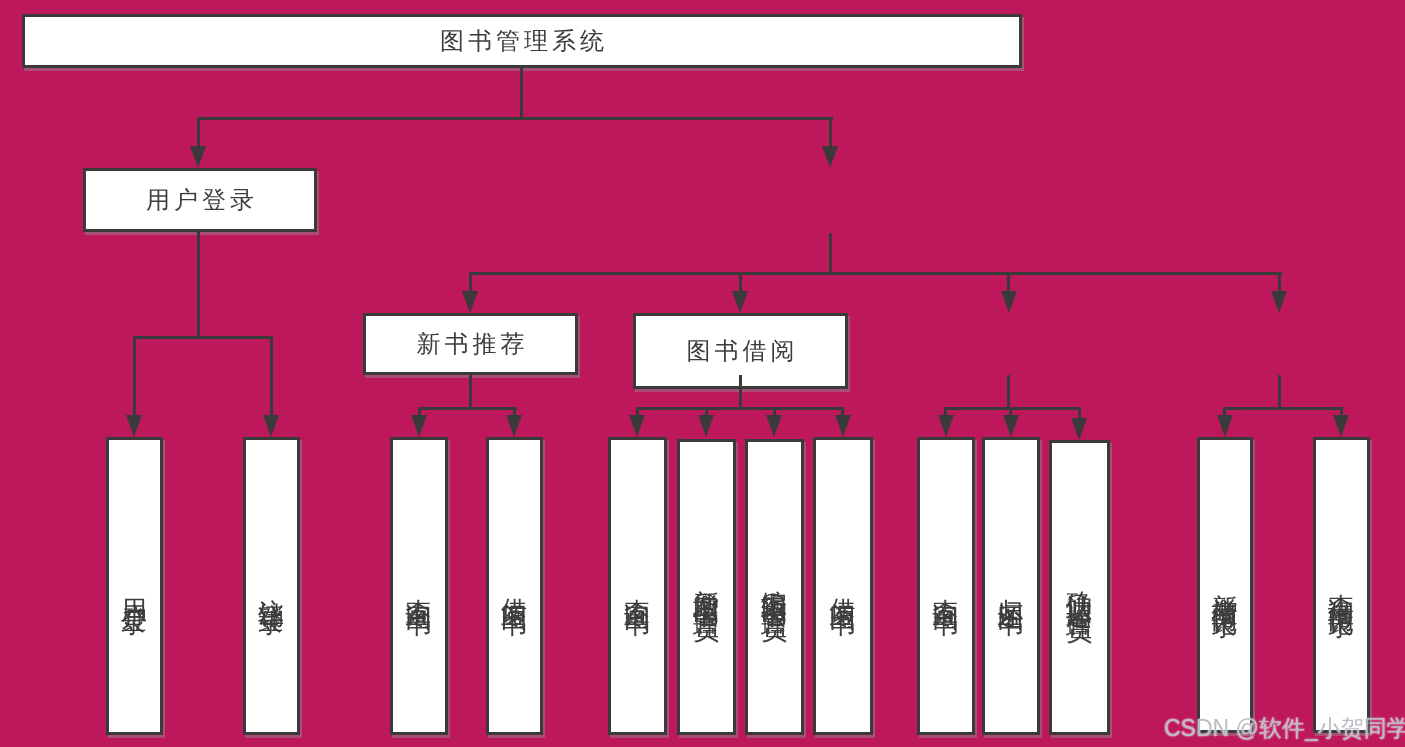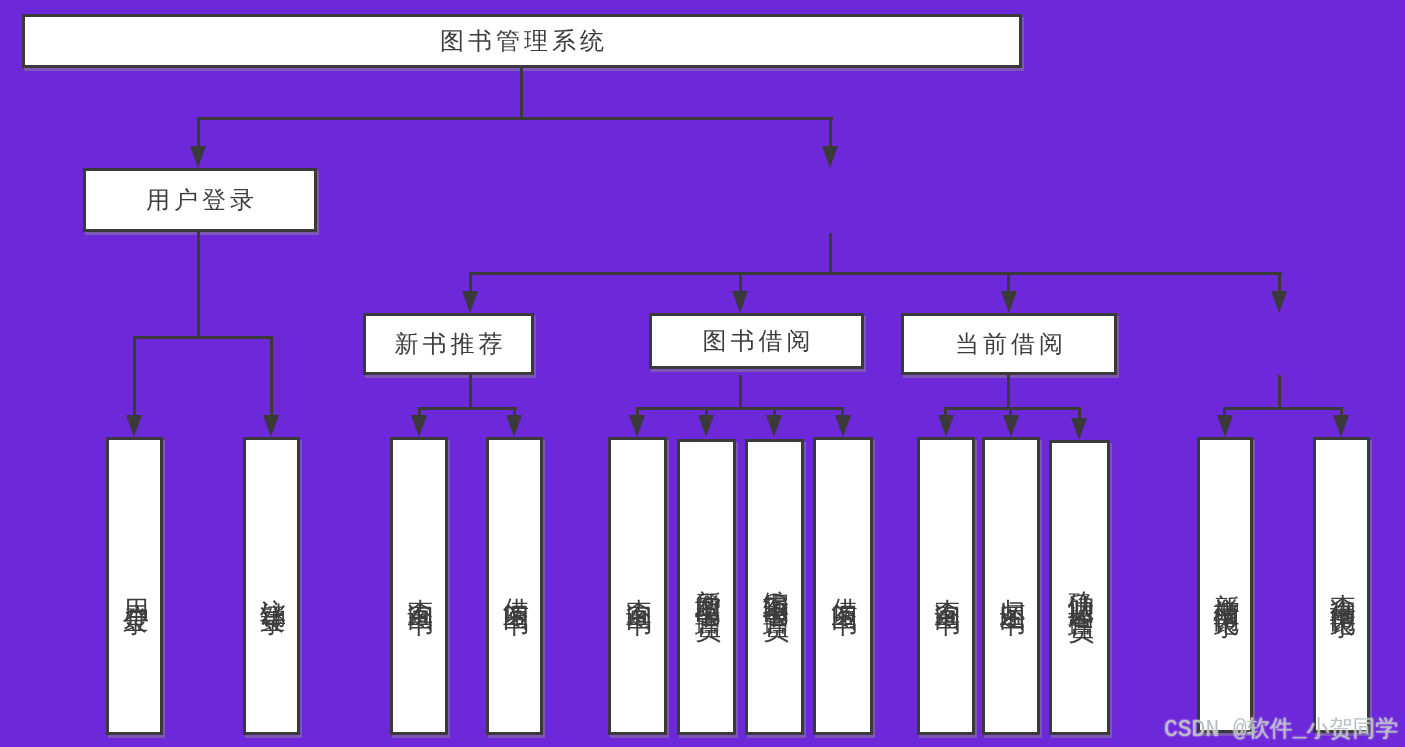--- a/index.html
+++ b/index.html
@@ -1,18 +1,18 @@
 <!DOCTYPE html>
 <html><head>
 <meta charset="utf-8">
 <style>
   html,body{margin:0;padding:0;background:#ffffff;}
   #canvas{
-    position:relative;width:1405px;height:747px;background:#6d28d9;overflow:hidden;
-    font-family:Liberation Mono, monospace;color:#3d3d3d;
+    position:relative;width:1405px;height:747px;background:#be185d;overflow:hidden;
+    font-family:Liberation Sans, sans-serif;color:#3d3d3d;
   }
   .box{
     position:absolute;box-sizing:border-box;border:3px solid #3a3a3a;background:#ffffff;
     display:flex;align-items:center;justify-content:center;
     box-shadow:2px 3px 0 rgba(145,145,145,0.45);
   }
   .hlabel{font-size:24px;letter-spacing:4px;text-indent:4px;white-space:nowrap;}
   .vlabel{
     writing-mode:vertical-rl;font-size:26px;letter-spacing:4px;line-height:1;white-space:nowrap;
   }
@@ -65,28 +65,25 @@
   <div class="line" style="left:469px;top:272px;width:813px;height:3px;"></div>
   <div class="line" style="left:469px;top:272px;width:3px;height:21px;"></div>
   <div class="arrow" style="left:462px;top:291px;"></div>
   <div class="line" style="left:739px;top:272px;width:3px;height:21px;"></div>
   <div class="arrow" style="left:732px;top:291px;"></div>
   <div class="line" style="left:1007px;top:272px;width:3px;height:21px;"></div>
   <div class="arrow" style="left:1001px;top:291px;"></div>
   <div class="line" style="left:1278px;top:272px;width:3px;height:21px;"></div>
   <div class="arrow" style="left:1271px;top:291px;"></div>
 
-  <div class="box" style="left:363px;top:313px;width:171px;height:62px;">
+  <div class="box" style="left:363px;top:313px;width:215px;height:62px;">
     <span class="hlabel">新书推荐</span>
   </div>
-  <div class="box" style="left:633px;top:313px;width:215px;height:56px;margin-left:16px;">
+  <div class="box" style="left:633px;top:313px;width:215px;height:76px;">
     <span class="hlabel">图书借阅</span>
-  </div>
-  <div class="box" style="left:901px;top:313px;width:216px;height:62px;">
-    <span class="hlabel">当前借阅</span>
   </div>
 
   <div class="line" style="left:469px;top:375px;width:3px;height:32px;"></div>
   <div class="line" style="left:418px;top:407px;width:99px;height:3px;"></div>
   <div class="line" style="left:418px;top:407px;width:3px;height:10px;"></div>
   <div class="arrow" style="left:411px;top:415px;"></div>
   <div class="line" style="left:513px;top:407px;width:3px;height:10px;"></div>
   <div class="arrow" style="left:506px;top:415px;"></div>
   <div class="box" style="left:390px;top:437px;width:58px;height:298px;">
     <span class="vlabel">查询图书</span>

